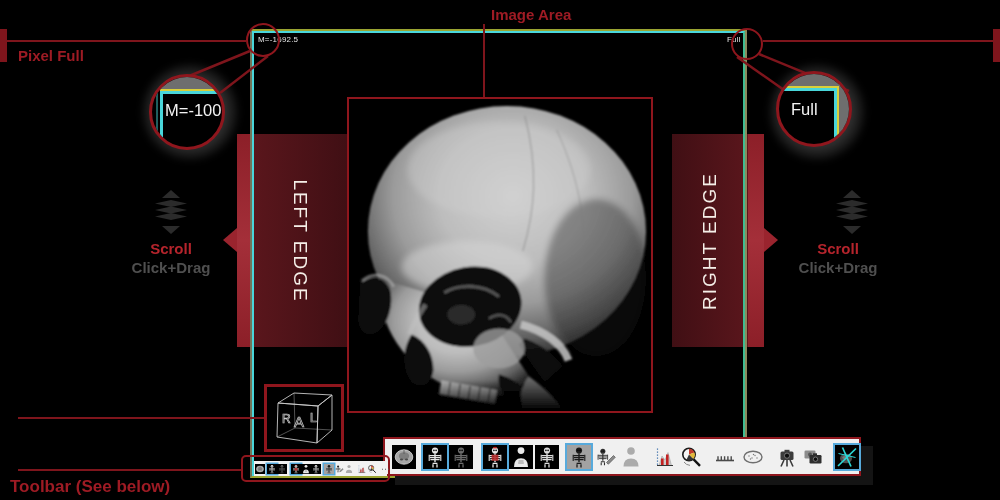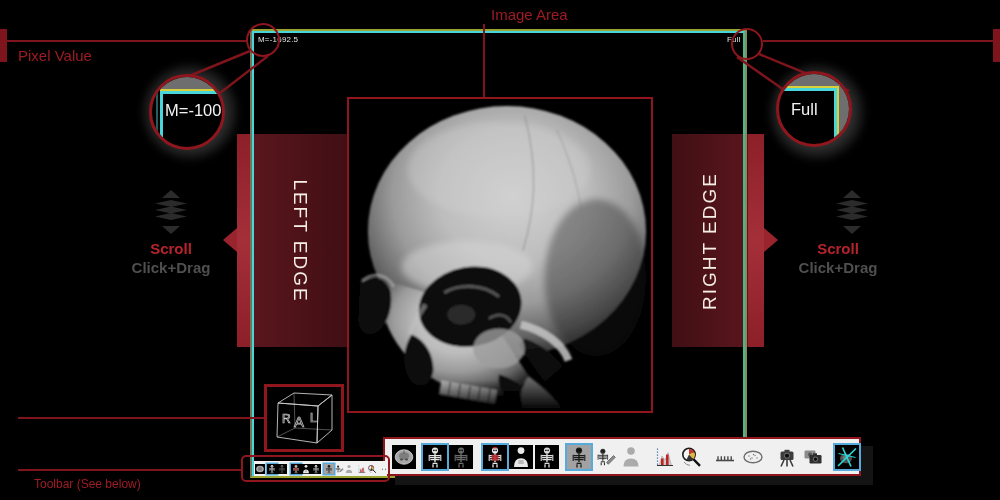--- a/index.html
+++ b/index.html
@@ -1,19 +1,19 @@
 <!DOCTYPE html>
 <html><head>
 <meta charset="utf-8">
 <style>
   html,body{margin:0;padding:0;background:#000;}
   #stage{position:relative;width:1000px;height:500px;background:#000;overflow:hidden;
          font-family:"Liberation Sans",sans-serif;}
   .abs{position:absolute;}
-  .lbl{position:absolute;color:#9e1b24;font-weight:normal;z-index:6;white-space:nowrap;}
+  .lbl{position:absolute;color:#9e1b24;font-weight:bold;z-index:6;white-space:nowrap;}
   .rline{position:absolute;background:#7e151c;z-index:5;}
   
   #viewport{position:absolute;left:250px;top:29px;width:497px;height:449px;box-sizing:border-box;
     border-top:2px solid #9aa431;border-bottom:2px solid #9aa431;
     border-left:2px solid #73735a;border-right:2px solid #8a8a5c;z-index:1;background:#000;}
   #viewport-inner{position:absolute;inset:0;box-sizing:border-box;
     border-top:2px solid #49d6da;border-left:2px solid #49d6da;
     border-bottom:2px solid #49d6da;border-right:2px solid #3fbd92;}
   .ovl-text{position:absolute;color:#e5e5e5;font-size:8px;z-index:3;letter-spacing:.2px;}
   
@@ -111,21 +111,21 @@
       <path d="M88,298 L150,308 L150,312 L88,312 Z" fill="#050505"></path>
       <path d="M150,276 C162,280 172,286 178,294 L160,304 C152,294 148,286 150,276 Z" fill="#0a0a0a"></path>
       <path d="M180,278 C198,292 210,304 214,312 L174,312 C170,298 172,288 180,278 Z" fill="#6f6f6f" opacity="0.9"></path>
       <rect x="0" y="282" width="302" height="30" fill="url(#fadeB)"></rect>
     </g>
   </svg>
   <div id="skull-rect"></div>
 
   <div class="rline" style="left:0;top:29px;width:7px;height:33px;"></div>
   <div class="rline" style="left:6px;top:40px;width:240px;height:2px;"></div>
-  <div class="lbl" style="left:18px;top:47px;font-size:15px;">Pixel Value</div>
+  <div class="lbl" style="left:18px;top:47px;font-size:15px;">Pixel Full</div>
 
   <div class="rline" style="left:993px;top:29px;width:7px;height:33px;"></div>
   <div class="rline" style="left:763px;top:40px;width:231px;height:2px;"></div>
 
   <div class="lbl" style="left:491px;top:6px;font-size:15px;">Image Area</div>
   <div class="rline" style="left:483px;top:24px;width:2px;height:73px;"></div>
 
   <svg class="abs" style="left:0;top:0;z-index:8;pointer-events:none;" width="1000" height="500">
     <g stroke="#7e151c" stroke-width="2.5">
       <line x1="250" y1="51" x2="160" y2="88"></line>
@@ -208,21 +208,21 @@
       <path d="M28,7 L29,42 M11,51 L29,42 M66,44 L29,42" opacity="0.45"></path>
     </g>
     <g font-family="Liberation Sans, sans-serif" fill="none" stroke="#c8c8c8" stroke-width="0.7">
       <text x="16" y="37" font-size="12">R</text>
       <text x="28" y="41" font-size="15">A</text>
       <text x="44" y="36" font-size="12">L</text>
     </g>
   </svg>
 
   <div class="rline" style="left:18px;top:469px;width:223px;height:2px;"></div>
-  <div class="lbl" style="left:34px;top:477px;font-size:12px;">Toolbar (See below)</div>
+  <div class="lbl" style="left:10px;top:477px;font-size:17px;">Toolbar (See below)</div>
   <div id="mini-outline"></div>
   <div id="mini-strip">
       <span class="icon mini ibg-dark" style="margin-left: 0px;">
         <svg viewBox="0 0 24 24" width="10" height="10">
           <ellipse cx="12" cy="12" rx="8.8" ry="7.2" fill="#a6a6a6" stroke="#e0e0e0" stroke-width="0.8"></ellipse>
           <ellipse cx="12" cy="11" rx="5.2" ry="3.8" fill="#7e7e7e"></ellipse>
           <ellipse cx="9.5" cy="14.5" rx="1.6" ry="1.1" fill="#4a4a4a"></ellipse>
           <ellipse cx="14.5" cy="14.5" rx="1.6" ry="1.1" fill="#4a4a4a"></ellipse>
           <path d="M12,5 v4" stroke="#555" stroke-width="0.8"></path>
         </svg>

